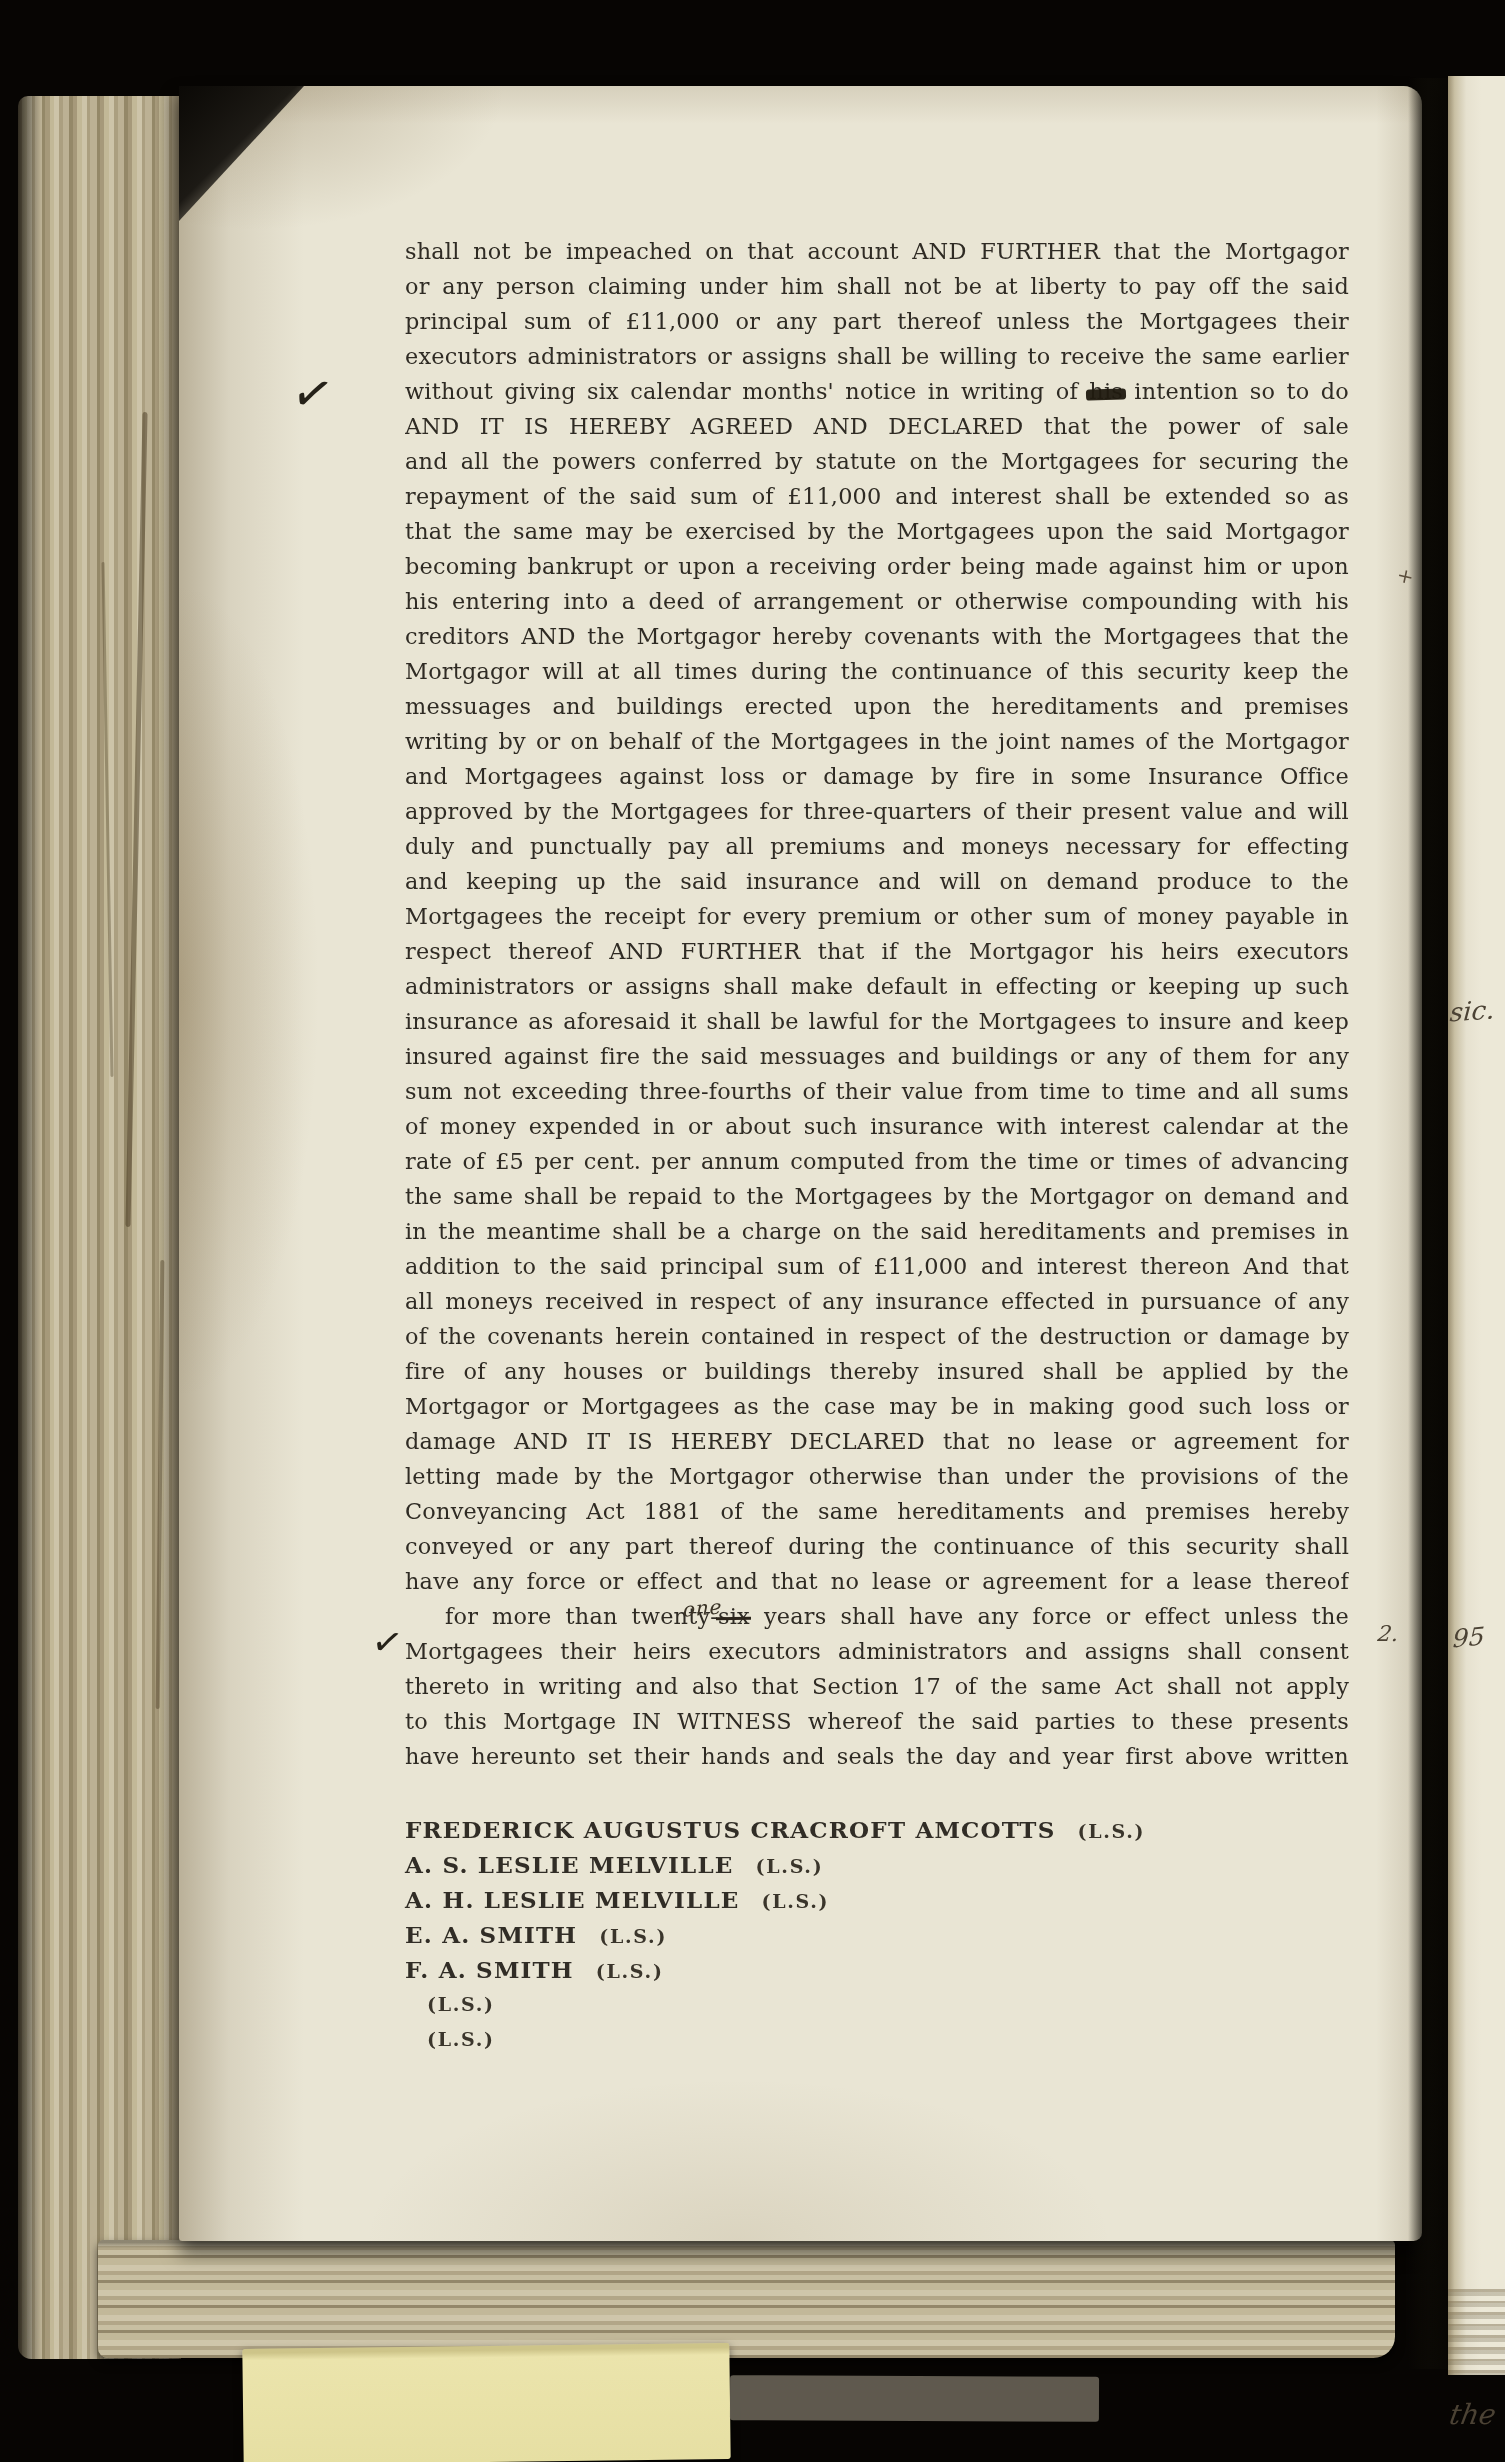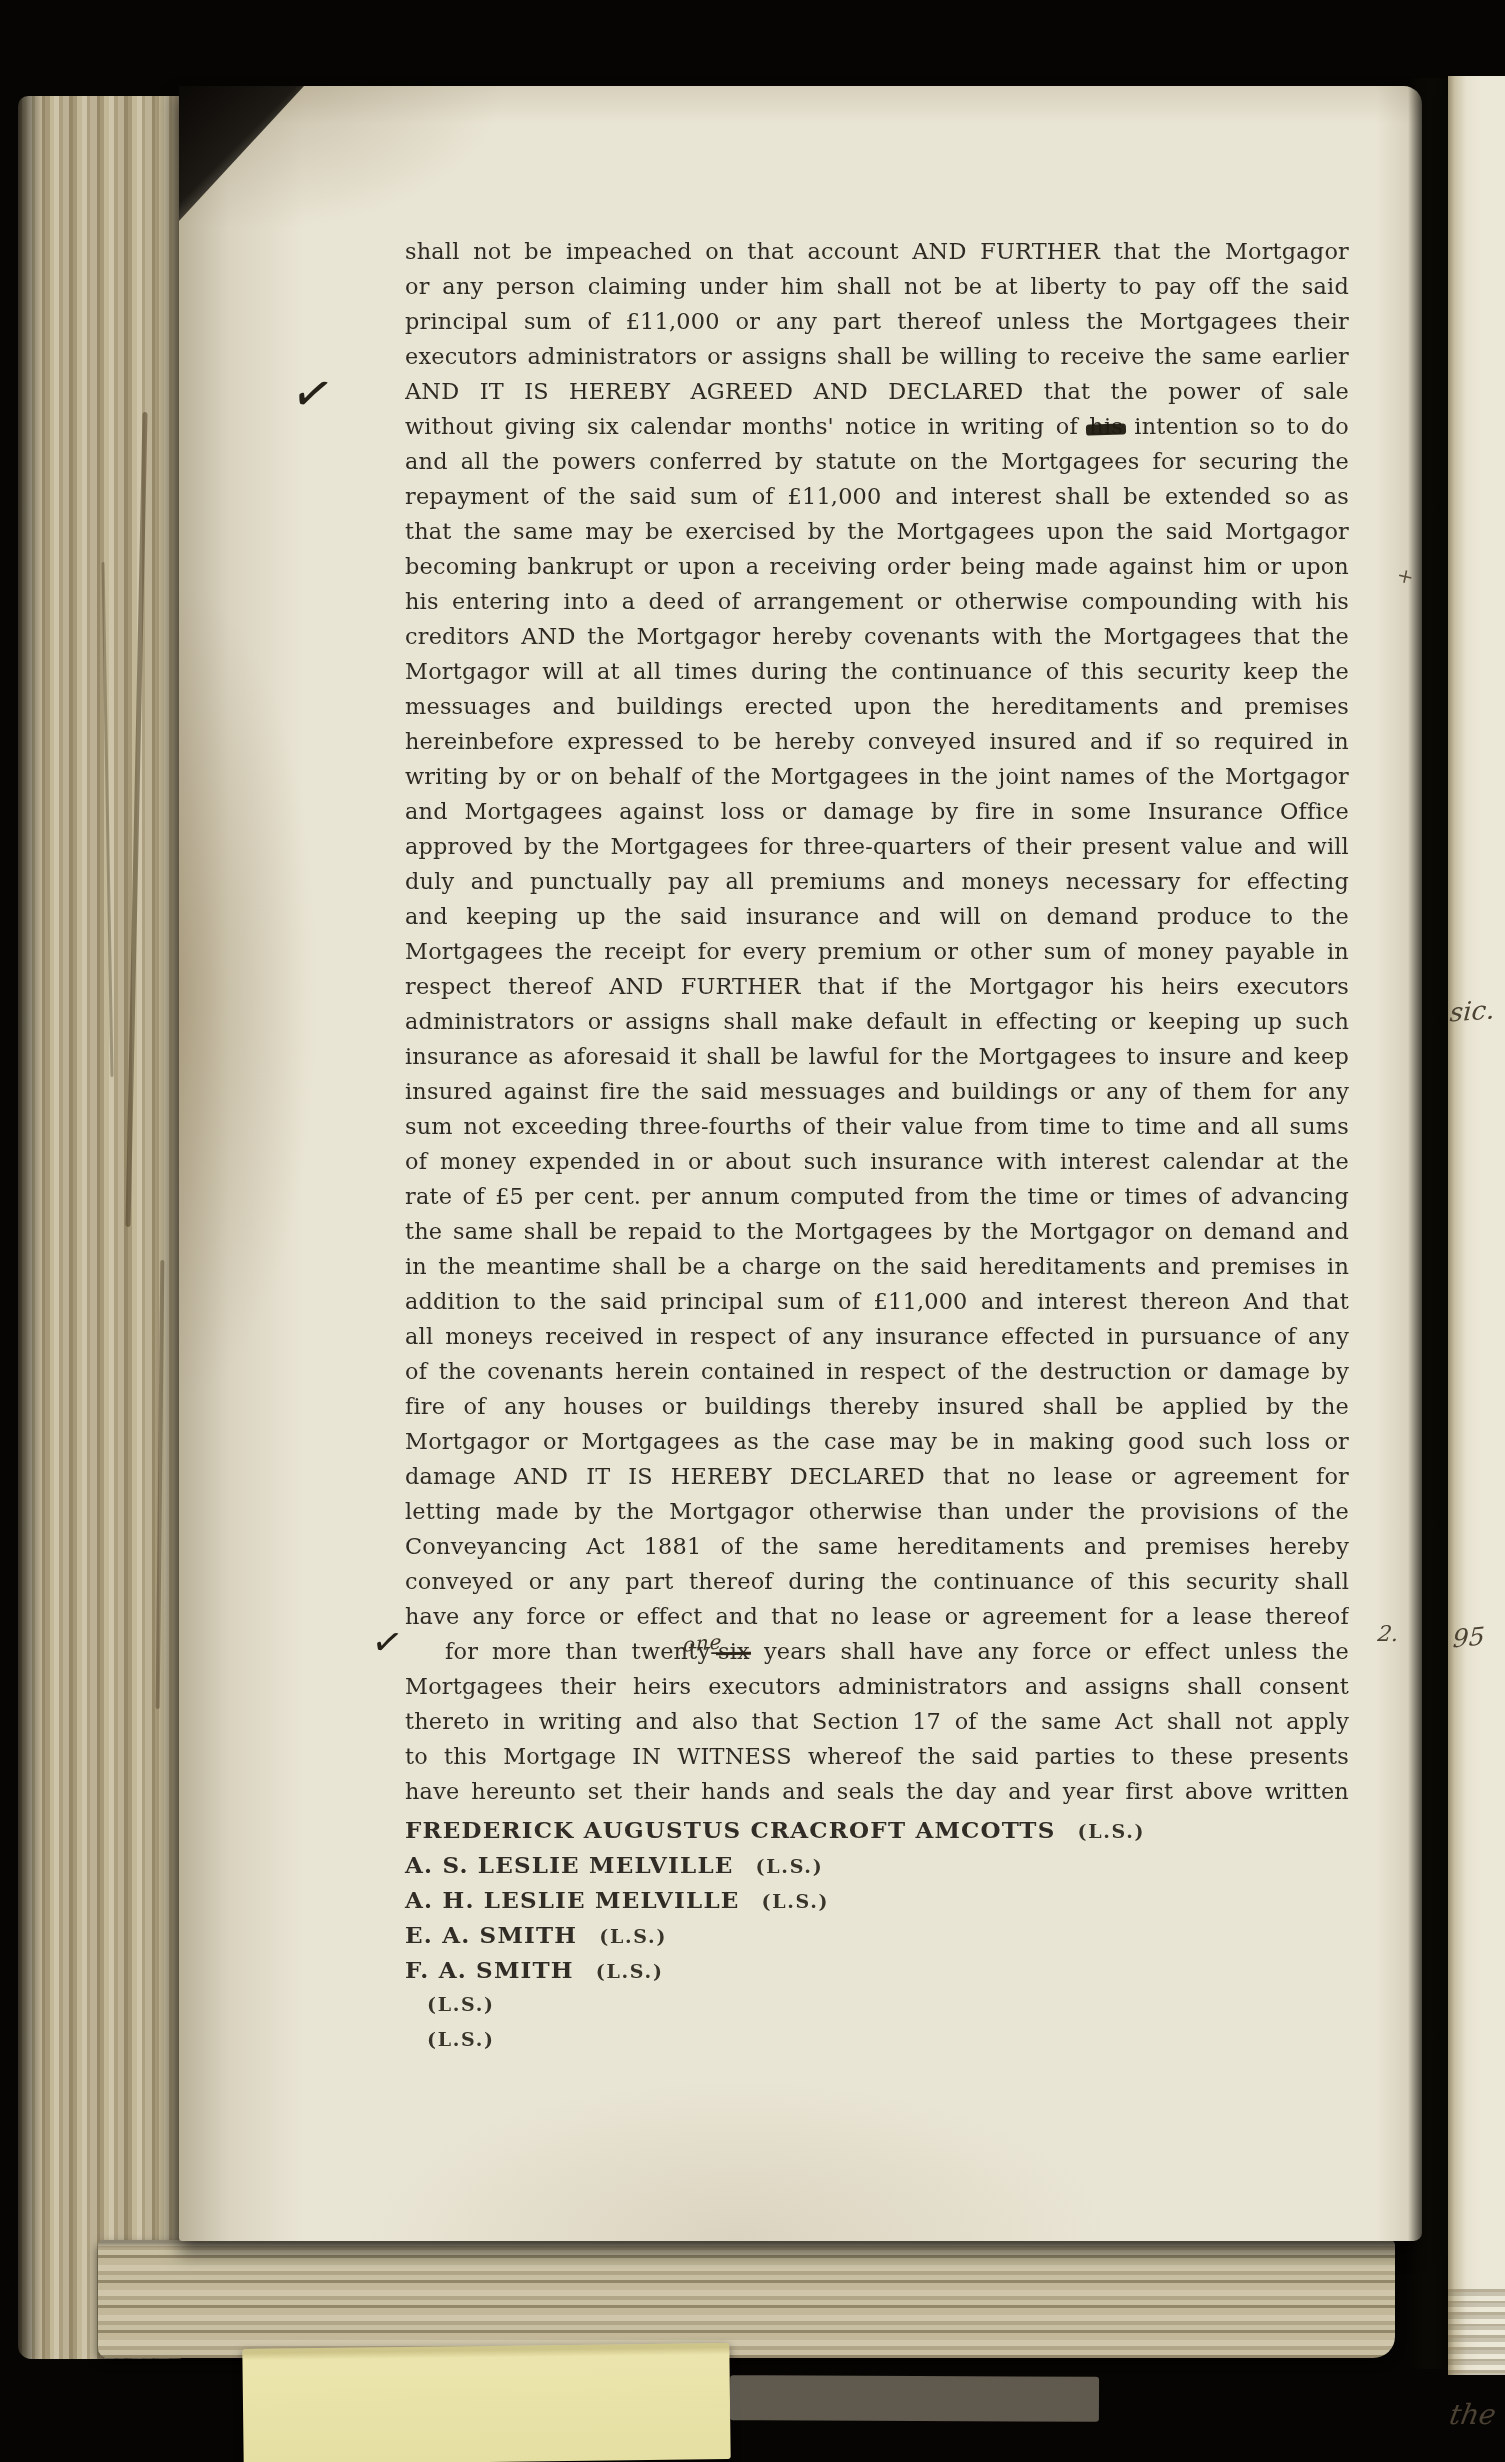--- a/index.html
+++ b/index.html
@@ -133,32 +133,31 @@
 
   <div class="gutter"></div>
   <div class="right-page"></div>
 
   <div class="text-block">
     <div class="tline">shall not be impeached on that account AND FURTHER that the Mortgagor</div>
     <div class="tline">or any person claiming under him shall not be at liberty to pay off the said</div>
     <div class="tline">principal sum of £11,000 or any part thereof unless the Mortgagees their</div>
     <div class="tline">executors administrators or assigns shall be willing to receive the same earlier</div>
 
+    <div class="tline"><span>without giving six calendar months' notice in writing of </span><span class="blot-word">his</span><span> intention so to do</span></div>
+
     <div class="tline">AND IT IS HEREBY AGREED AND DECLARED that the power of sale</div>
-
-    <div class="tline"><span>without giving six calendar months' notice in writing of </span><span class="blot-word">his</span><span> intention so to do</span></div>
     <div class="tline">and all the powers conferred by statute on the Mortgagees for securing the</div>
     <div class="tline">repayment of the said sum of £11,000 and interest shall be extended so as</div>
     <div class="tline">that the same may be exercised by the Mortgagees upon the said Mortgagor</div>
     <div class="tline">becoming bankrupt or upon a receiving order being made against him or upon</div>
     <div class="tline">his entering into a deed of arrangement or otherwise compounding with his</div>
     <div class="tline">creditors AND the Mortgagor hereby covenants with the Mortgagees that the</div>
     <div class="tline">Mortgagor will at all times during the continuance of this security keep the</div>
     <div class="tline">messuages and buildings erected upon the hereditaments and premises</div>
-    <div class="tline">hereinbefore expressed to be hereby conveyed insured and if so required in</div>
     <div class="tline">writing by or on behalf of the Mortgagees in the joint names of the Mortgagor</div>
     <div class="tline">and Mortgagees against loss or damage by fire in some Insurance Office</div>
     <div class="tline">approved by the Mortgagees for three-quarters of their present value and will</div>
     <div class="tline">duly and punctually pay all premiums and moneys necessary for effecting</div>
     <div class="tline">and keeping up the said insurance and will on demand produce to the</div>
     <div class="tline">Mortgagees the receipt for every premium or other sum of money payable in</div>
     <div class="tline">respect thereof AND FURTHER that if the Mortgagor his heirs executors</div>
     <div class="tline">administrators or assigns shall make default in effecting or keeping up such</div>
     <div class="tline">insurance as aforesaid it shall be lawful for the Mortgagees to insure and keep</div>
     <div class="tline">insured against fire the said messuages and buildings or any of them for any</div>

